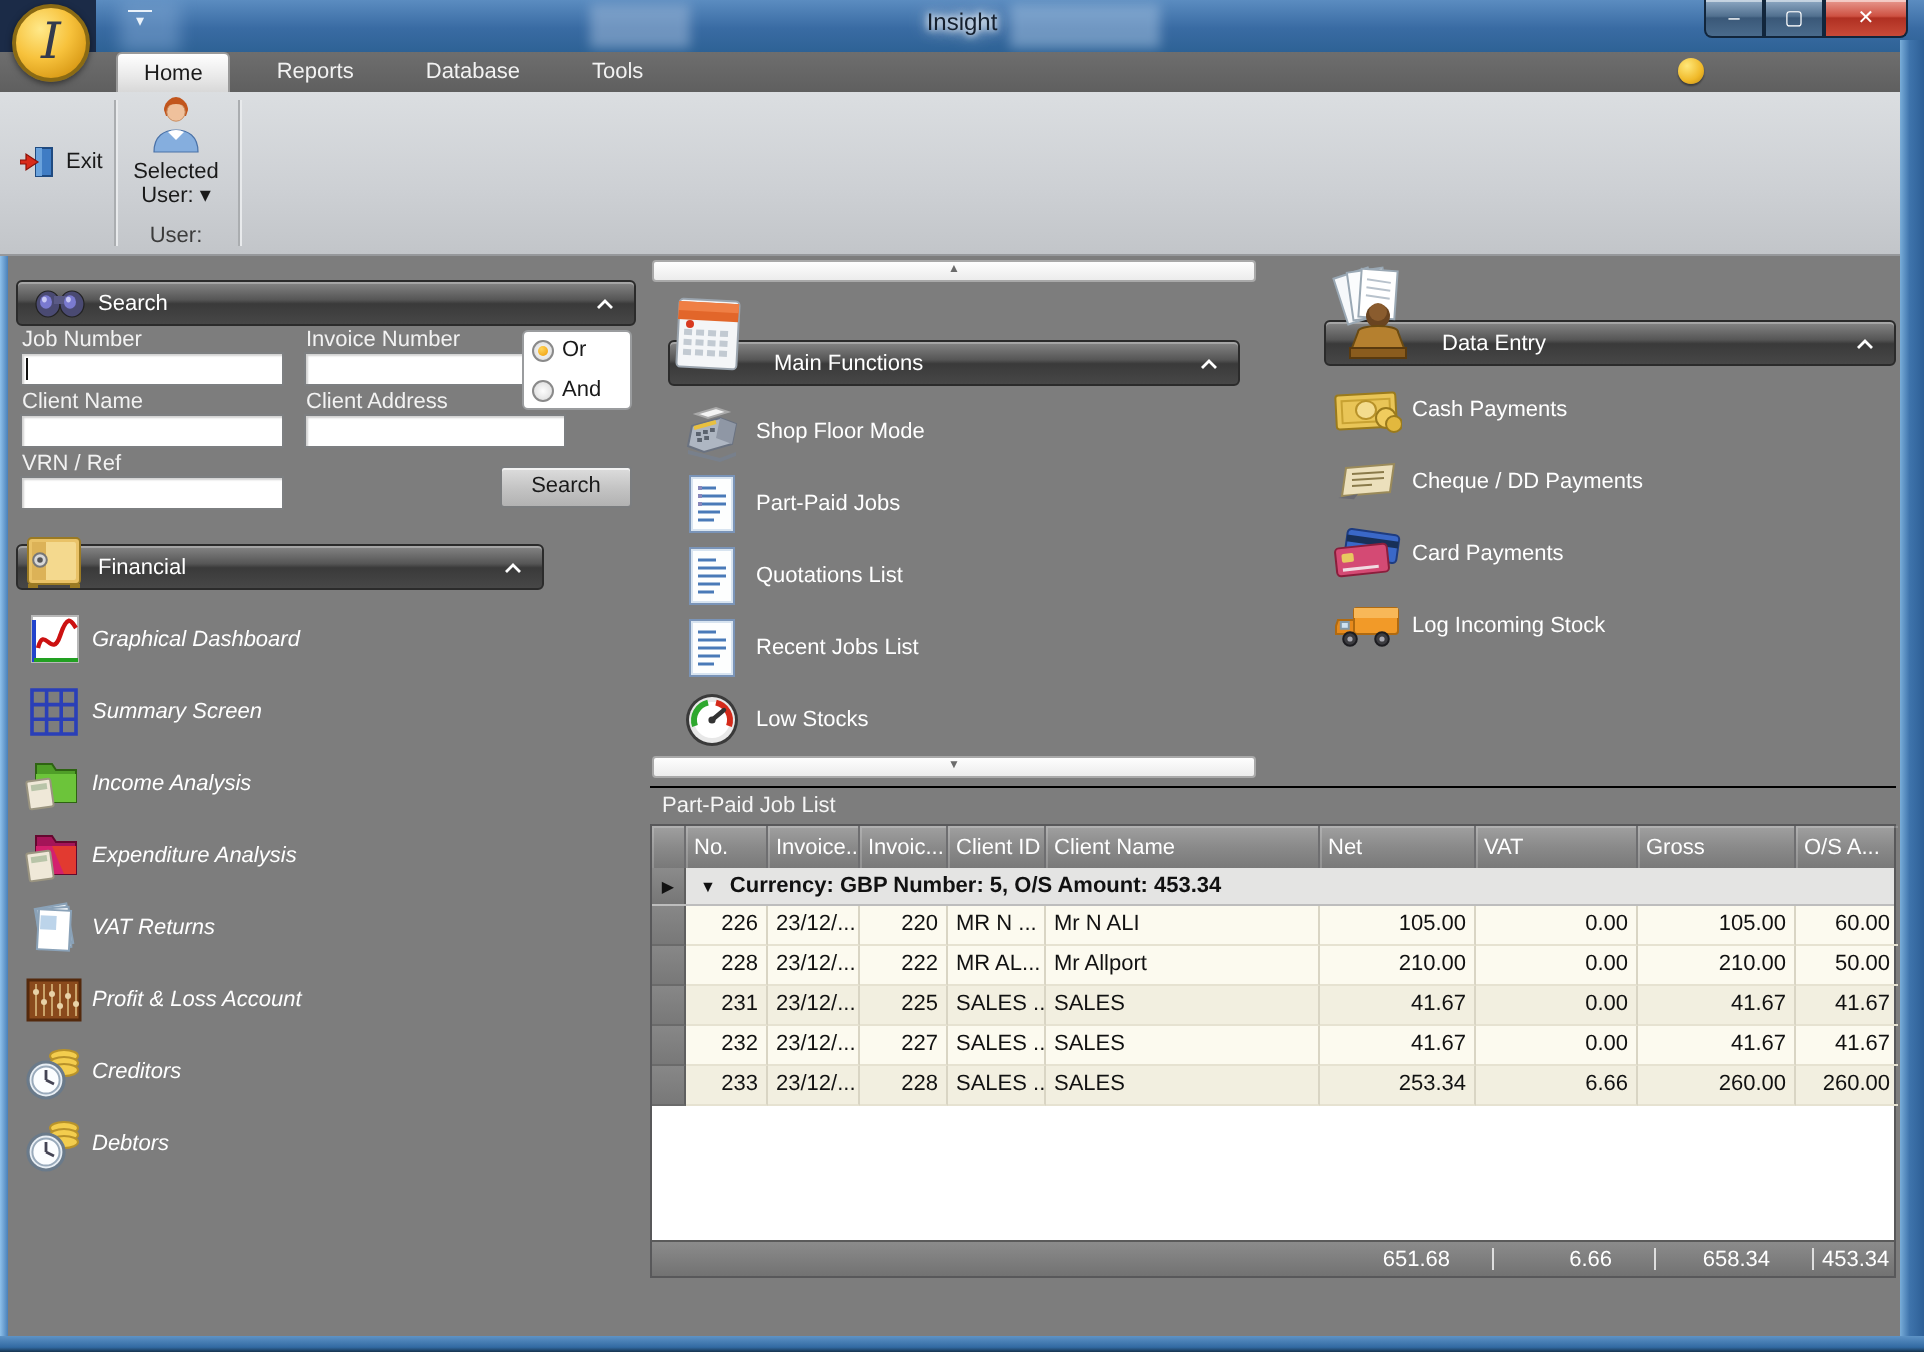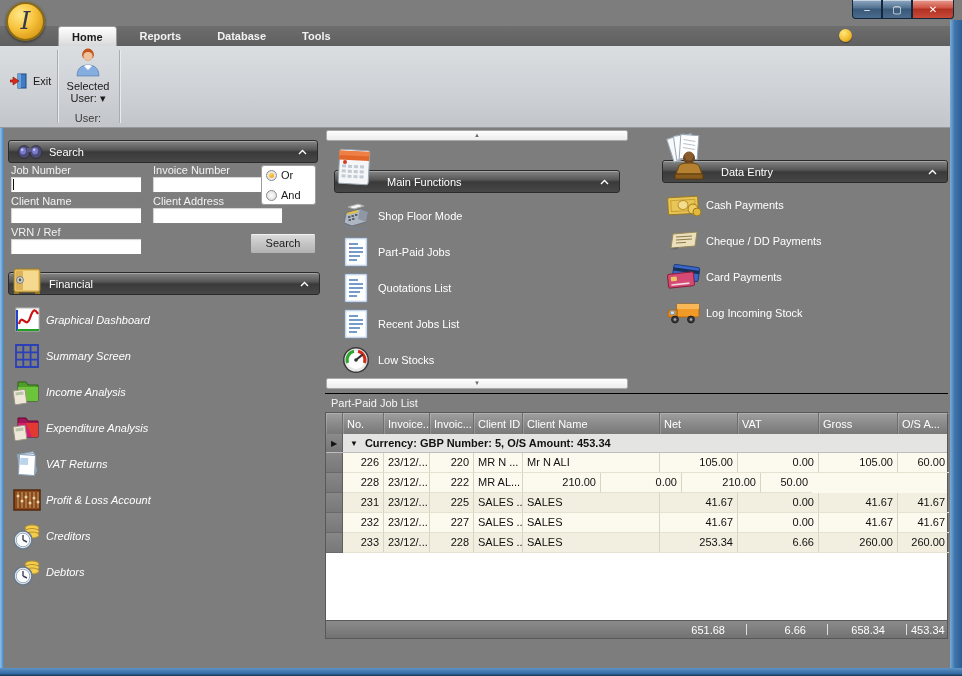--- a/index.html
+++ b/index.html
@@ -30,21 +30,21 @@
   .win-buttons { position:absolute; right:8px; top:0; display:flex; z-index:70; }
   .win-btn { width:30px; height:19px; border:1px solid #12263c; border-top:none; display:flex; align-items:center; justify-content:center;
     color:#fff; font-size:10px; background:linear-gradient(#8fa9c4, #51708f 45%, #3a5878 50%, #4a6b8c);
     box-shadow:inset 0 1px 0 rgba(255,255,255,.5); }
   .win-btn.min { border-radius:0 0 0 4px; }
   .win-btn.close { border-radius:0 0 4px 0; width:42px;
     background:linear-gradient(#e89a90, #ce5142 45%, #b03022 50%, #c84a38); }
 
   
   .tabstrip { position:absolute; left:0; top:26px; right:0; height:37px;
-    background:linear-gradient(#6e6e6e, #535353); border-bottom:1px solid #474747;font-weight:bold; }
+    background:linear-gradient(#6e6e6e, #535353); border-bottom:1px solid #474747; }
   .tabs { position:absolute; left:58px; top:0; height:20px; display:flex; gap:10px; }
   .tab { padding:0 13px; height:20px; display:flex; align-items:center; color:#f2f2f2; }
   .tab.active { background:linear-gradient(#ffffff, #e9e9e9 60%, #d8d8d8); color:#1a1a1a; border-radius:3px 3px 0 0;
     border:1px solid #9a9a9a; border-bottom:none; }
   .status-orb { position:absolute; right:110px; top:3px; width:13px; height:13px; border-radius:50%;
     background:radial-gradient(circle at 35% 30%, #ffe87a, #f0b929 60%, #c08a10); box-shadow:0 1px 1px rgba(0,0,0,.4); }
 
   
   .ribbon { position:absolute; left:0; top:46px; right:10px; height:82px;
     background:linear-gradient(#dbdee1, #cdd0d4 60%, #c2c5c9); border-bottom:1px solid #96989b; }
@@ -134,20 +134,28 @@
   .border-bottom { position:absolute; left:0; right:0; top:668px; height:8px;
     background:linear-gradient(#5e93c6, #326aa2 70%, #16344f); }
 
   svg { display:block; }
 </style>
 </head>
 <body>
 
 <div class="window">
 
+  <div class="titlebar">
+    <div class="navy"></div>
+    <div class="sky3"></div>
+    <div class="sky1"></div>
+    <div class="sky2"></div>
+    <div class="win-title">Insight</div>
+    <div class="qat-arrow"></div>
+  </div>
   <div class="win-buttons">
     <div class="win-btn min">–</div>
     <div class="win-btn">▢</div>
     <div class="win-btn close">✕</div>
   </div>
   <div class="logo">
       <span>I</span>
     </div>
 
   <div class="tabstrip">
@@ -218,21 +226,21 @@
   </div>
 
   <div class="f-label" style="left:11px; top:195px;">Client Name</div>
   <input class="f-input" style="left: 10px; top: 207px; width: 132px;" value="">
   <div class="f-label" style="left:153px; top:195px;">Client Address</div>
   <input class="f-input" style="left: 152px; top: 207px; width: 131px;" value="">
   <div class="f-label" style="left:11px; top:226px;">VRN / Ref</div>
   <input class="f-input" style="left: 10px; top: 238px; width: 132px;" value="">
   <div class="search-btn">Search</div>
 
-  <div class="panel-header" style="left:8px; top:272px; width:312px; padding-left:40px;">
+  <div class="panel-header" style="left:8px; top:272px; width:264px; padding-left:40px;">
     <span class="ph-label">Financial</span>
     <svg class="chev" width="9" height="6" viewBox="0 0 9 6">
       <path d="M1 5 L4.5 1.5 L8 5" fill="none" stroke="#fff" stroke-width="1.4"></path>
     </svg>
   </div>
   <svg style="position:absolute; left:12px; top:266px; z-index:5;" width="30" height="30" viewBox="0 0 30 30">
     <rect x="2" y="3" width="26" height="23" rx="2" fill="#e9c267" stroke="#9a7a24"></rect>
     <rect x="4" y="5" width="22" height="19" rx="1" fill="#f4d98e"></rect>
     <rect x="4" y="5" width="7" height="19" fill="#dcb257"></rect>
     <circle cx="8" cy="14" r="3.4" fill="#d8d8d8" stroke="#777"></circle>
@@ -541,20 +549,21 @@
           <div class="cell c7 right">0.00</div>
           <div class="cell c8 right">105.00</div>
           <div class="cell c9 right">60.00</div>
         </div>
         <div class="grid-row">
           <div class="cell c0 gutter"></div>
           <div class="cell c1 right">228</div>
           <div class="cell c2 left">23/12/...</div>
           <div class="cell c3 right">222</div>
           <div class="cell c4 left">MR AL...</div>
+          <div class="cell c5 left">Mr Allport</div>
           <div class="cell c6 right">210.00</div>
           <div class="cell c7 right">0.00</div>
           <div class="cell c8 right">210.00</div>
           <div class="cell c9 right">50.00</div>
         </div>
         <div class="grid-row alt">
           <div class="cell c0 gutter"></div>
           <div class="cell c1 right">231</div>
           <div class="cell c2 left">23/12/...</div>
           <div class="cell c3 right">225</div>

